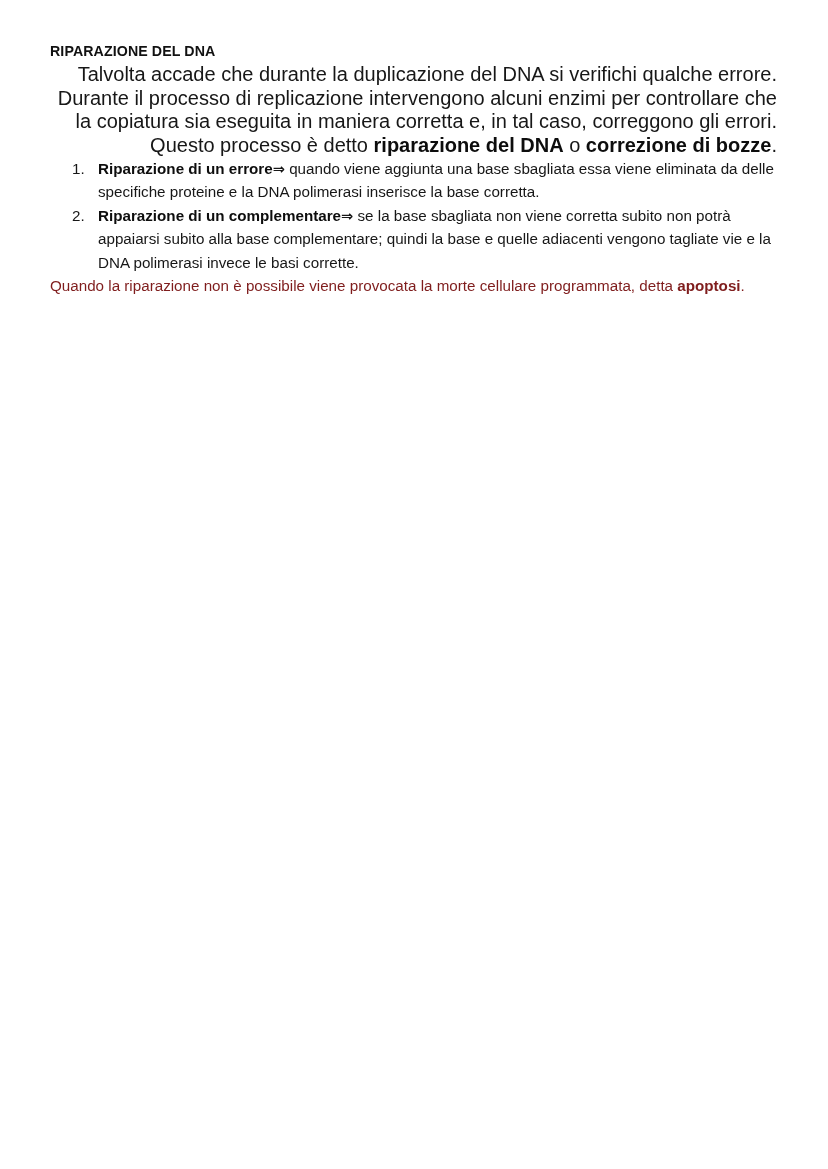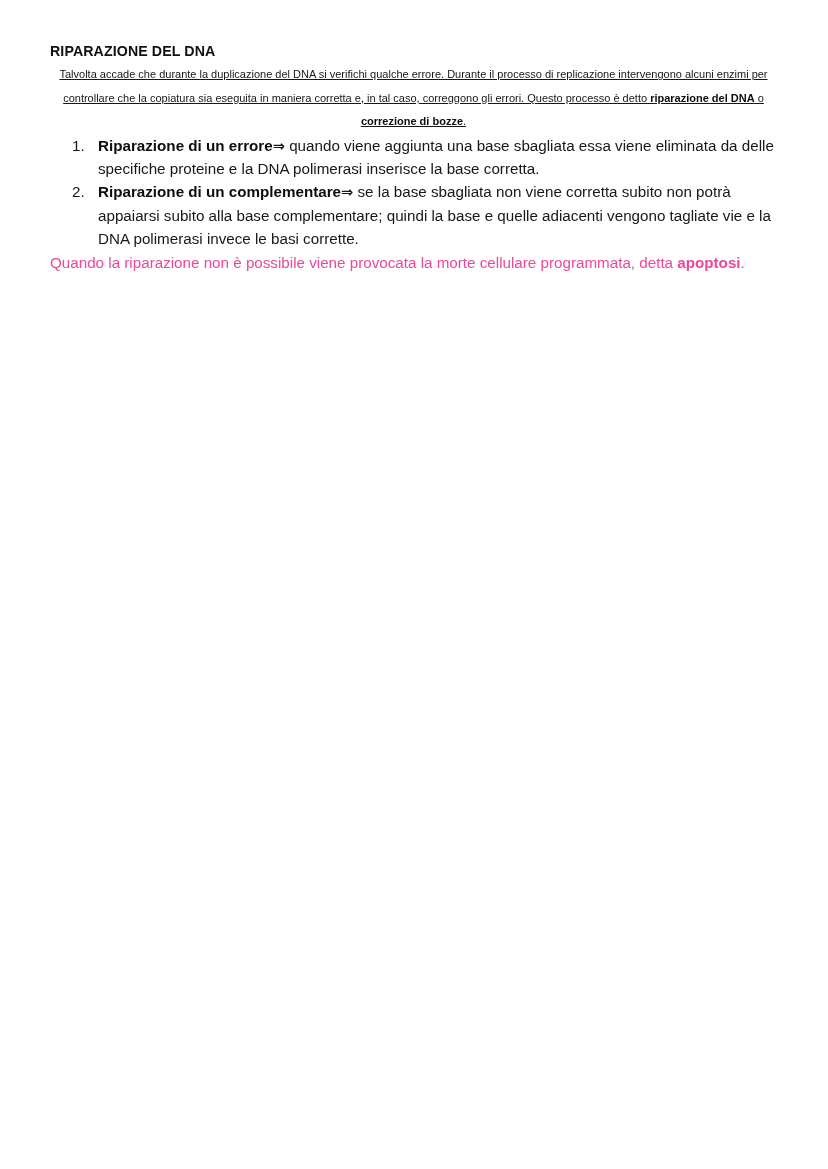--- a/index.html
+++ b/index.html
@@ -36,26 +36,25 @@
   .doc-heading {
     font-size: 14.2px;
     font-weight: bold;
     line-height: 23.4px;
     letter-spacing: 0.1px;
     margin: 0 0 0 0;
     color: #111111;
   }
 
   .para {
-    font-size: 11px;
+    font-size: 20px;
     line-height: 23.4px;
     margin: 0;
     color: #171717;
-    text-align: center;
-    text-decoration: underline;
+    text-align: right;
   }
 
   .para b,
   .list-item b {
     font-weight: bold;
     color: #0d0d0d;
   }
 
   .arrow {
     font-family: "DejaVu Sans", "Liberation Sans", sans-serif;
@@ -86,21 +85,21 @@
     text-align: left;
     font-size: 15.2px;
     line-height: 23.4px;
     color: #171717;
   }
 
   .closing {
     font-size: 15.2px;
     line-height: 23.4px;
     margin: 0;
-    color: #ec4899;
+    color: #7f1d1d;
   }
 </style>
 </head>
 <body>
 
 <div class="page">
 
   <div class="doc-body">
 
     <h1 class="doc-heading">RIPARAZIONE DEL DNA</h1>

